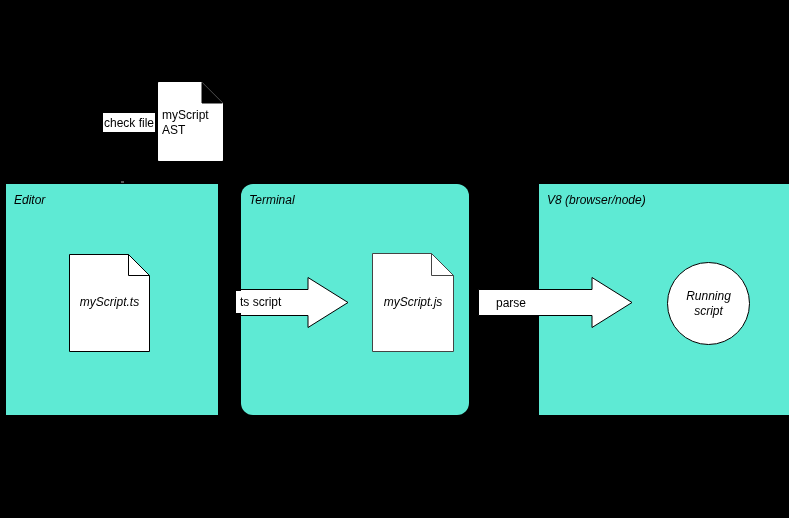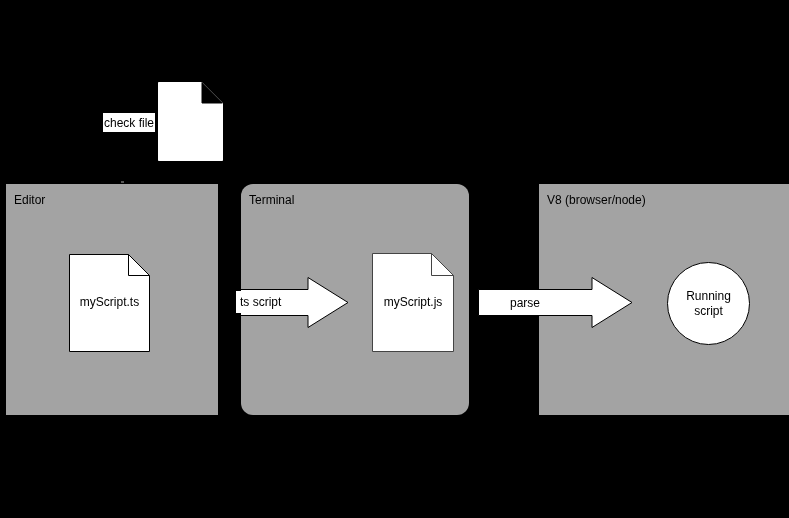--- a/index.html
+++ b/index.html
@@ -17,22 +17,23 @@
   }
 
   
   .box {
     position: absolute;
     background: #ffffff;
     box-sizing: border-box;
   }
   .panel {
     position: absolute;
-    background: #a3a3a3;
+    background: #5eead4;
     box-sizing: border-box;
+    font-style: italic;
   }
   .panel-title {
     position: absolute;
     top: 9px;
     left: 8px;
     font-size: 12px;
     color: #000000;
     line-height: 14px;
     white-space: nowrap;
   }
@@ -122,20 +123,22 @@
 <body>
 
 <div id="canvas">
 
 
   <div class="docshape" style="left:158px; top:82px; width:65px; height:79px;">
     <svg width="65" height="79" viewBox="0 0 65 79">
       <path d="M0.5,0.5 L44,0.5 L64.5,21 L64.5,78.5 L0.5,78.5 Z" fill="#ffffff" stroke="#ffffff" stroke-width="1"></path>
       <path d="M44,0.5 L64.5,21 L44,21 Z" fill="#000000" stroke="#000000" stroke-width="1"></path>
     </svg>
+    <div class="doc-label" style="top:26px; left:2px; right:2px; text-align:left; padding-left:2px;">myScript
+AST</div>
   </div>
 
   <div class="chip chip-center" style="left:103px; top:113px; width:52px; height:19px;text-align:right;">
     <span>check file</span>
   </div>
 
   <div class="tick" style="left:121px; top:181px; width:3px; height:2px;"></div>
 
   <div class="panel" style="left:6px; top:184px; width:212px; height:231px;">
     <div class="panel-title">Editor</div>
@@ -177,17 +180,17 @@
       <span>Running
 script</span>
     </div>
   </div>
 
   <div class="arrowshape" style="left:478px; top:277px; width:155px; height:51px;">
     <svg width="155" height="51" viewBox="0 0 155 51">
       <path d="M0.5,12.5 L114,12.5 L114,0.5 L154,25.5 L114,50.5 L114,38.5 L0.5,38.5 Z" fill="#ffffff" stroke="#000000" stroke-width="1"></path>
     </svg>
   </div>
-  <div class="chip chip-left" style="left:480px; top:292px; width:62px; height:21px; padding-left:30px;">
+  <div class="chip chip-left" style="left:480px; top:292px; width:62px; height:21px; padding-left:16px;">
     <span>parse</span>
   </div>
 
 </div>
 
 </body></html>

